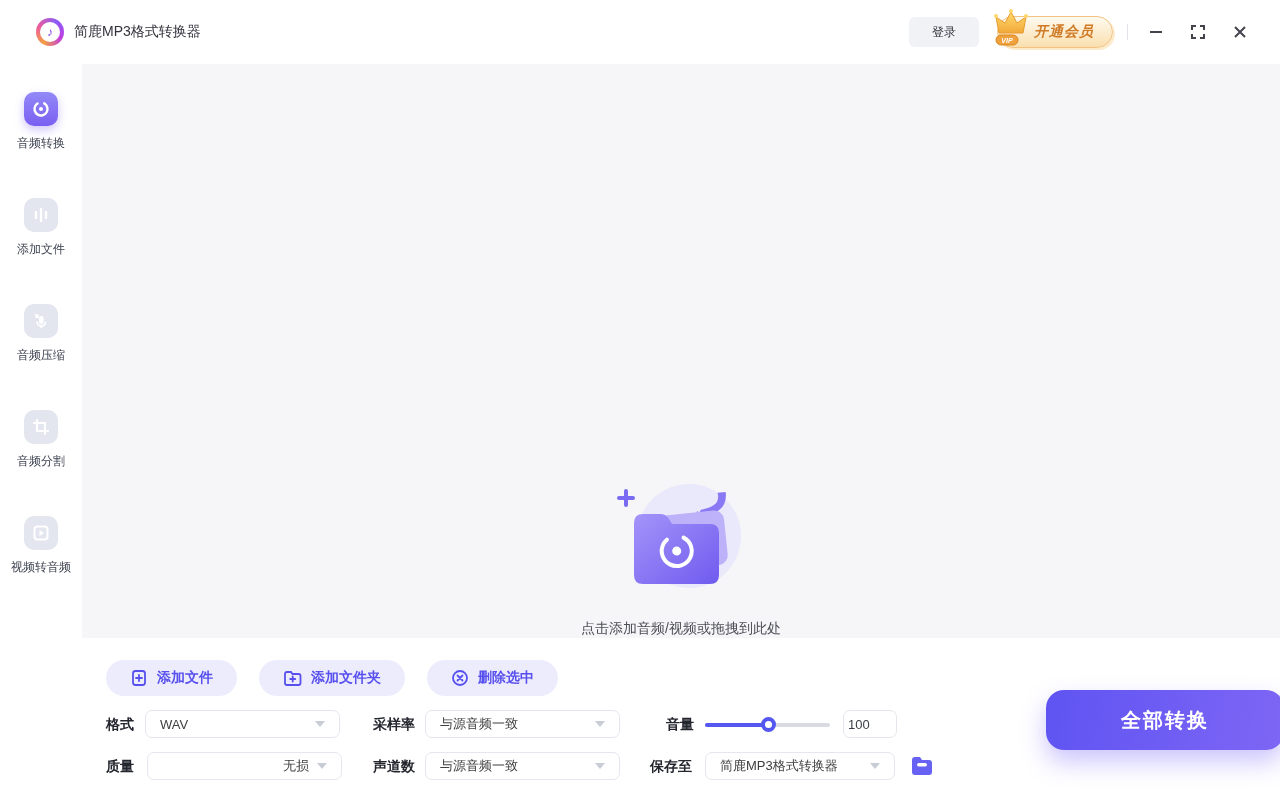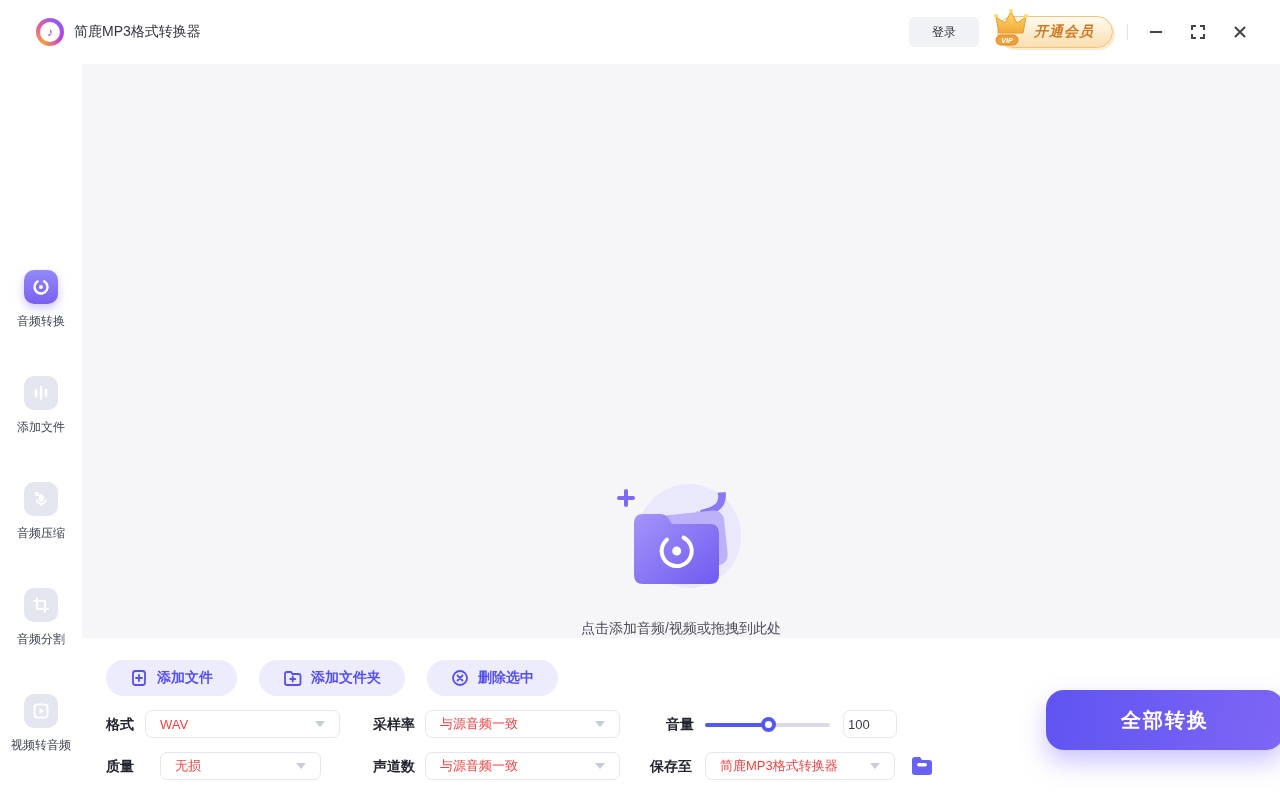--- a/index.html
+++ b/index.html
@@ -29,21 +29,21 @@
   .vip-text { font-size:14px; font-weight:bold; color:#cf7a25; letter-spacing:1px; }
   .vip-crown { position:absolute; left:-6px; top:-10px; }
   .hdr-divider { width:1px; height:16px; background:#e2e2e8; margin:0 18px 0 14px; }
   .win-controls { display:flex; align-items:center; gap:22px; }
   .win-btn { width:20px; height:20px; display:flex; align-items:center;
     justify-content:center; cursor:pointer; color:#44444c; }
 
   
   .sidebar { position:absolute; left:0; top:64px; width:82px; height:736px;
     background:#fff; display:flex; flex-direction:column; align-items:center;
-    padding-top:28px; z-index:4;justify-content:flex-end; }
+    padding-top:28px; z-index:4; }
   .side-item { display:flex; flex-direction:column; align-items:center;
     margin-bottom:46px; cursor:pointer; }
   .side-icon { width:34px; height:34px; border-radius:10px; background:#e3e5ef;
     display:flex; align-items:center; justify-content:center; }
   .side-item.active .side-icon {
     background:linear-gradient(180deg,#938af8,#7a5ff1);
     box-shadow:0 4px 10px rgba(122,95,241,.35); }
   .side-label { margin-top:9px; font-size:12px; color:#3d4250; }
 
   
@@ -59,21 +59,21 @@
     background:#fff; }
   .toolbar { position:absolute; left:106px; top:22px; display:flex; gap:22px; }
   .tool-btn { height:36px; padding:0 24px; background:#edecfc; border-radius:18px;
     display:flex; align-items:center; gap:9px; cursor:pointer;
     font-size:14px; font-weight:bold; color:#5750ee; }
 
   .set-label { position:absolute; font-size:14px; font-weight:bold; color:#23262e;
     line-height:28px; }
   .dropdown { position:absolute; height:28px; background:#fff;
     border:1px solid #e5e7ee; border-radius:7px; display:flex; align-items:center;
-    padding:8px 14px; font-size:13px; color:#ef4444; cursor:pointer; }
+    padding:8px 14px; font-size:13px; color:#404040; cursor:pointer; }
   .dropdown .dd-text { flex:1; white-space:nowrap; overflow:hidden; }
   .caret { width:0; height:0; border-left:5px solid transparent;
     border-right:5px solid transparent; border-top:6px solid #c8ccd5; margin-left:8px; }
 
   .slider { position:absolute; left:705px; top:735px; width:125px; height:15px;
     cursor:pointer; }
   .slider-track { position:absolute; left:0; top:6px; width:125px; height:4px;
     border-radius:2px; background:#d9dae2; }
   .slider-fill { position:absolute; left:0; top:6px; width:50%; height:4px;
     border-radius:2px; background:#5457f0; }
@@ -94,21 +94,21 @@
     color:#fff; font-size:20px; font-weight:bold; letter-spacing:2px;
     cursor:pointer; box-shadow:0 12px 24px rgba(110,90,245,.35); }
 
   
   .pos-format-label   { left:106px; top:710px; }
   .pos-format-dd      { left:145px; top:710px; width:195px; }
   .pos-rate-label     { left:373px; top:710px; }
   .pos-rate-dd        { left:425px; top:710px; width:195px; }
   .pos-volume-label   { left:666px; top:710px; }
   .pos-quality-label  { left:106px; top:752px; }
-  .pos-quality-dd     { left:160px; top:752px; width:161px; }
+  .pos-quality-dd     { left:147px; top:752px; width:195px;text-align:right; }
   .pos-channel-label  { left:373px; top:752px; }
   .pos-channel-dd     { left:425px; top:752px; width:195px; }
   .pos-save-label     { left:650px; top:752px; }
   .pos-save-dd        { left:705px; top:752px; width:190px; }
 </style>
 </head>
 <body>
 
 <div class="header">
   <div class="logo-wrap">

